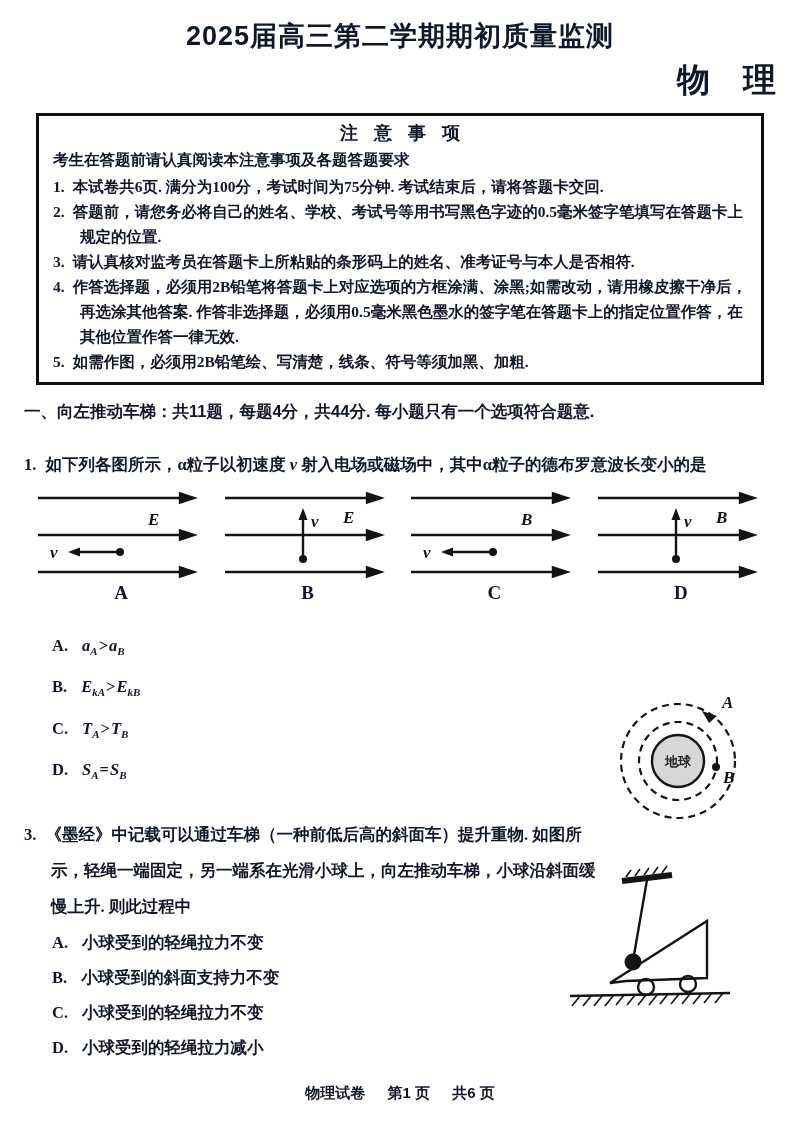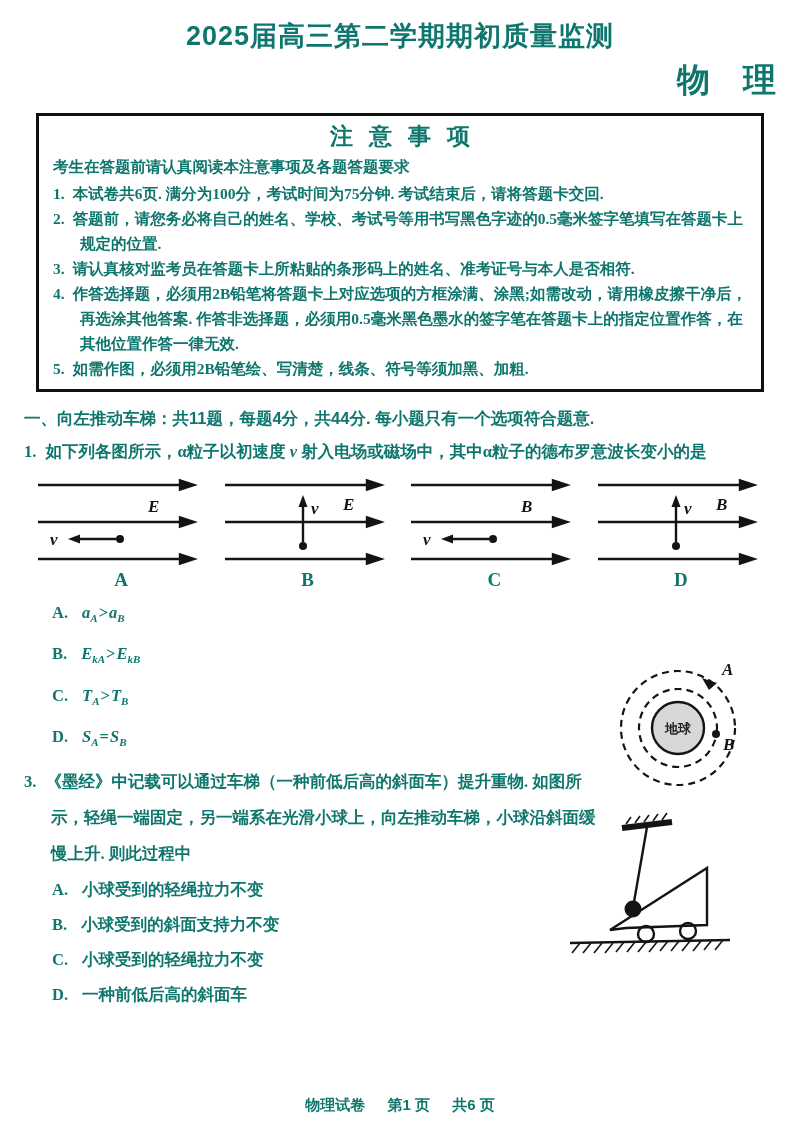--- a/index.html
+++ b/index.html
@@ -2,21 +2,21 @@
 <html><head>
 <meta charset="utf-8">
 <style>
   * { margin:0; padding:0; box-sizing:border-box; }
   html,body { background:#e8e8e8; }
   .page {
     position:relative;
     width:800px; height:1131px;
     margin:0 auto;
     background:#ffffff;
-    color:#0f766e;
+    color:#0f172a;
     font-family:"Liberation Serif","DejaVu Serif",serif;
     padding:12px 24px 0;
     overflow:hidden;
   }
   .doc-title {
     text-align:center;
     font-family:"Liberation Sans","DejaVu Sans",sans-serif;
     font-weight:700;
     font-size:27px;
     margin:6px 0 2px;
@@ -31,21 +31,21 @@
   }
   .notice-box {
     margin:8px 12px 0;
     border:3px solid #0f0f0f;
     padding:5px 14px 8px;
   }
   .notice-title {
     text-align:center;
     font-family:"Liberation Sans","DejaVu Sans",sans-serif;
     font-weight:700;
-    font-size:23px;
+    font-size:18px;
     letter-spacing:16px;
     text-indent:16px;
     margin-bottom:3px;
   }
   .notice-intro {
     font-family:Liberation Sans, sans-serif;
     font-weight:700;
     font-size:15.5px;
     line-height:24px;
     margin-bottom:2px;
@@ -58,21 +58,21 @@
     text-indent:-27px;
   }
   .notice-item .num { margin-right:8px; }
   .section-heading {
     font-family:"Liberation Sans","DejaVu Sans",sans-serif;
     font-weight:700;
     font-size:16.5px;
     line-height:24px;
     margin:14px 0 0;
   }
-  .question { position:relative; margin-top:4px; }
+  .question { position:relative; margin-top:24px; }
   .q-text {
     font-size:16.5px;
     font-weight:600;
     line-height:36px;
     padding-left:27px;
     text-indent:-27px;
   }
   .q-text .q-num { margin-right:9px; }
   .var { font-style:italic; font-family:"Liberation Serif","DejaVu Serif",serif; }
   sub { font-size:11px; font-weight:700; }
@@ -92,21 +92,21 @@
   .fig-label {
     font-size:19px;
     font-weight:700;
     font-family:"Liberation Serif","DejaVu Serif",serif;
     margin-top:1px;
   }
   .q2-figure { position:absolute; right:6px; top:62px; }
   .q3-figure { position:absolute; right:16px; top:48px; }
   .footer {
     position:absolute;
-    left:0; bottom:16px;
+    left:0; bottom:28px;
     width:100%;
     text-align:center;
     font-family:"Liberation Sans","DejaVu Sans",sans-serif;
     font-weight:700;
     font-size:15px;
   }
   .footer span { margin:0 9px; }
   .svg-stroke { stroke:#141414; fill:none; }
   .svg-text {
     font-family:"Liberation Serif","DejaVu Serif",serif;
@@ -252,21 +252,21 @@
     </div>
   </div>
 
   <div class="question">
     <p class="q-text" style="padding-right:180px;"><span class="q-num">3.</span><span>《墨经》中记载可以通过车梯（一种前低后高的斜面车）提升重物. 如图所示，轻绳一端固定，另一端系在光滑小球上，向左推动车梯，小球沿斜面缓慢上升. 则此过程中</span></p>
 
     <div class="options">
       <div class="option"><span class="opt-label">A.</span><span>小球受到的轻绳拉力不变</span></div>
       <div class="option"><span class="opt-label">B.</span><span>小球受到的斜面支持力不变</span></div>
       <div class="option"><span class="opt-label">C.</span><span>小球受到的轻绳拉力不变</span></div>
-      <div class="option"><span class="opt-label">D.</span><span>一种前低后高的斜面车</span></div>
+      <div class="option"><span class="opt-label">D.</span><span>小球受到的轻绳拉力减小</span></div>
     </div>
 
     <div class="q3-figure">
       <svg width="200" height="150" viewBox="0 0 200 150">
         <g>
           <line x1="62" y1="16" x2="112" y2="10" stroke="#141414" stroke-width="6"></line>
           <g stroke="#141414" stroke-width="1.6">
             <line x1="66" y1="12" x2="71" y2="5"></line>
               <line x1="75" y1="11" x2="80" y2="4"></line>
             <line x1="84" y1="10" x2="89" y2="3"></line>

